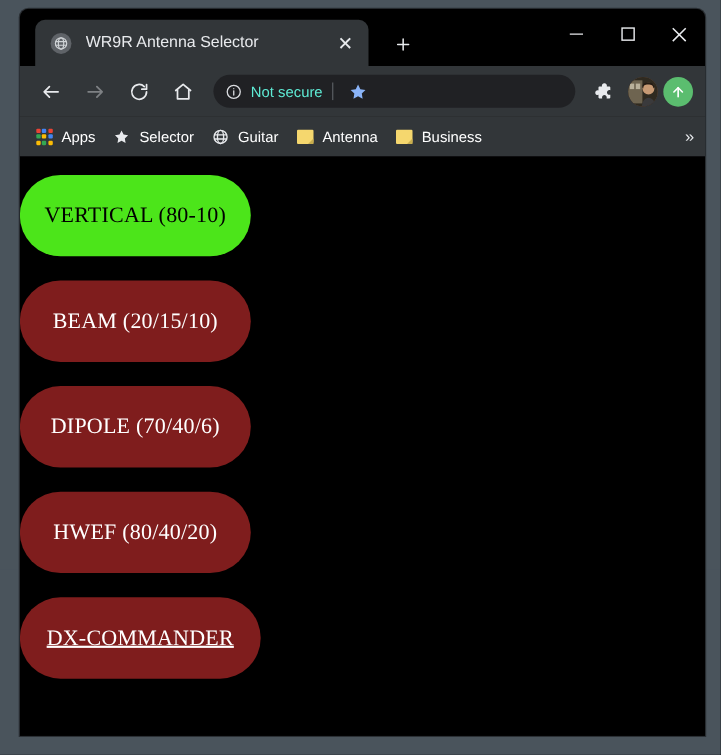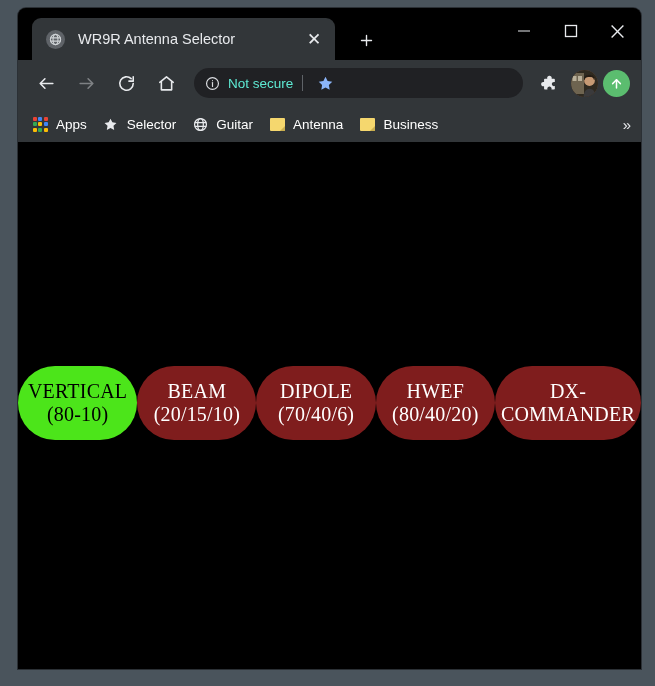--- a/index.html
+++ b/index.html
@@ -281,21 +281,21 @@
     border-width: 0 0 5px 5px;
     border-style: solid;
     border-color: transparent transparent #c9ae4e transparent;
   }
 
   
   #page-content {
     height: 527px;
     background: #000000;
     display: flex;
-    align-items: center;
+    flex-direction: column;
     padding-top: 17px;
     box-sizing: border-box;
     overflow: hidden;
   }
 
   .ant-btn {
     width: 210px;
     height: 74px;
     border: none;
     border-radius: 38px;
@@ -312,21 +312,21 @@
     box-sizing: border-box;
   }
   .ant-btn.active {
     background: #4ce51a;
     color: #000000;
   }
   .ant-btn.idle {
     background: #7f1d1d;
     color: #ffffff;
   }
-  .ant-btn.wide { width: 219px; }
+  .ant-btn.wide { width: 219px; text-decoration: underline; }
 </style>
 </head>
 <body>
 
 <div id="desktop">
 
   <div id="browser-window">
 
     <div id="tabstrip">
 

